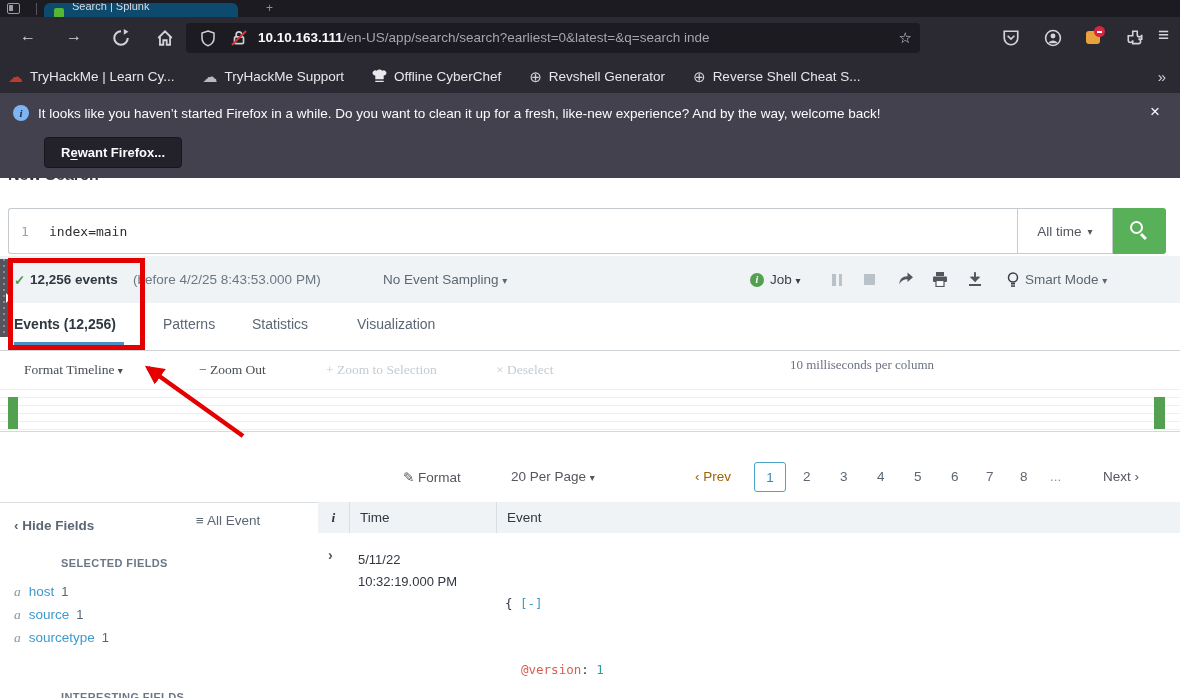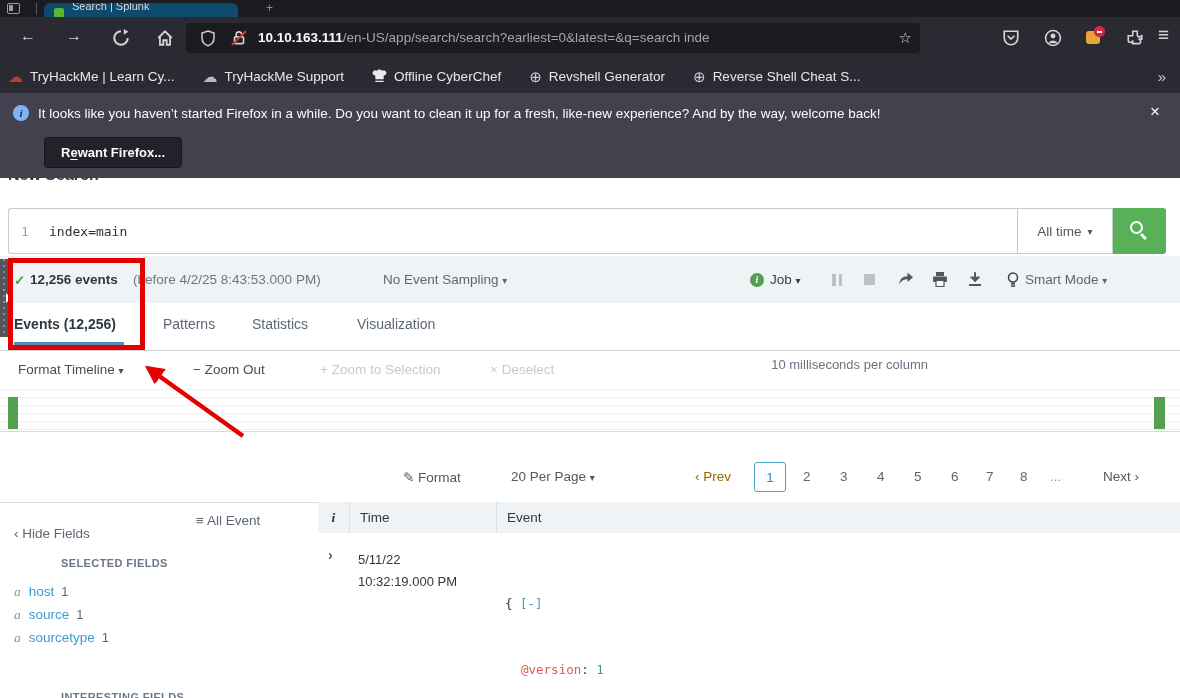--- a/index.html
+++ b/index.html
@@ -67,38 +67,38 @@
   .jb-svg { position:absolute; top:16px; cursor:pointer; }
   .tabs-row { position:absolute; left:0; top:125px; width:1180px; height:48px; border-bottom:1px solid #ccd2d6; background:#fff; }
   .tab { position:absolute; top:13px; font-size:14px; color:#5c6773; cursor:pointer; }
   .tab.active { color:#2f3842; font-weight:bold; }
   .tab-underline { position:absolute; left:14px; top:39px; width:110px; height:4px; background:#4a90c2; }
   .left-handle { position:absolute; left:0; top:81px; width:13px; height:78px; background:#55545d; border-radius:0 6px 6px 0;
     background-image:repeating-linear-gradient(to bottom, #8a8a92 0 2px, transparent 2px 6px); background-size:2px 100%; background-position:3px 0; background-repeat:repeat-y; }
   .left-handle::after { content:""; position:absolute; right:2px; top:34px; border-left:5px solid #fff; border-top:5px solid transparent; border-bottom:5px solid transparent; }
   .annot-box { position:absolute; left:8px; top:80px; width:137px; height:92px; border:5px solid #e50000; z-index:40; pointer-events:none; }
   .annot-arrow { position:absolute; left:90px; top:170px; z-index:40; pointer-events:none; }
-  .format-row { position:absolute; left:2px; top:177px; width:936px; height:36px; font-size:13.5px; }
+  .format-row { position:absolute; left:8px; top:177px; width:936px; height:36px; font-size:13.5px;font-family:Liberation Serif, serif; }
   .fr { position:absolute; top:7px; cursor:pointer; }
   .fr-dark { color:#484d54; }
   .fr-disabled { color:#c3ccd3; cursor:default; }
   .scale-label { position:absolute; right:10px; top:2px; color:#6b7280; font-size:13px; }
   .timeline { position:absolute; left:0; top:211px; width:1180px; height:43px;
     background-image:repeating-linear-gradient(to bottom, #efefef 0 1px, #fff 1px 8px); border-bottom:1px solid #d8d8d8; }
   .tl-bar { position:absolute; top:8px; width:10px; height:32px; background:#53a051; }
   .results-toolbar { position:absolute; left:0; top:277px; width:1180px; height:45px; font-size:13.5px; }
   .rt { position:absolute; top:14px; color:#53575e; cursor:pointer; }
   .rt-muted { color:#a16207; cursor:default;text-align:center; }
   .page-num { color:#5c6773; }
   .page-current { position:absolute; left:754px; top:7px; width:32px; height:30px; border:1px solid #4aa3c9; border-radius:3px; color:#3c87b0; text-align:center; line-height:30px; cursor:default; }
   .hr-line { position:absolute; left:0; top:324px; width:1180px; border-top:1px solid #d9dee2; }
   
   .sidebar { position:absolute; left:0; top:325px; width:313px; height:195px; font-size:13.5px; overflow:hidden; }
   .sb-link { color:#5c6773; cursor:pointer; }
-  .hide-fields { position:absolute; left:14px; top:23px; }
+  .hide-fields { position:absolute; left:14px; top:15px;font-weight:bold; }
   .all-fields { position:absolute; left:196px; top:10px; }
   .sb-sec-title { position:absolute; left:14px; font-size:11px; font-weight:bold; color:#6b7785; letter-spacing:.4px;margin-left:47px; }
   .field-row { position:absolute; left:0; width:307px; height:22px; line-height:22px; padding-left:14px; }
   .field-row.hl { border:1px solid #4aa3c9; }
   .f-a { font-style:italic; font-family:"Liberation Serif", serif; color:#8b939b; margin-right:8px; }
   .f-name { color:#3c9bce; cursor:pointer; }
   .f-count { color:#5c6773; margin-left:7px; font-size:13px; }
   
   .etable { position:absolute; left:318px; top:324px; width:862px; height:196px; }
   .ehead { position:absolute; left:0; top:0; width:862px; height:31px; background:#f0f3f5; font-size:13.5px; color:#2f3842; }

